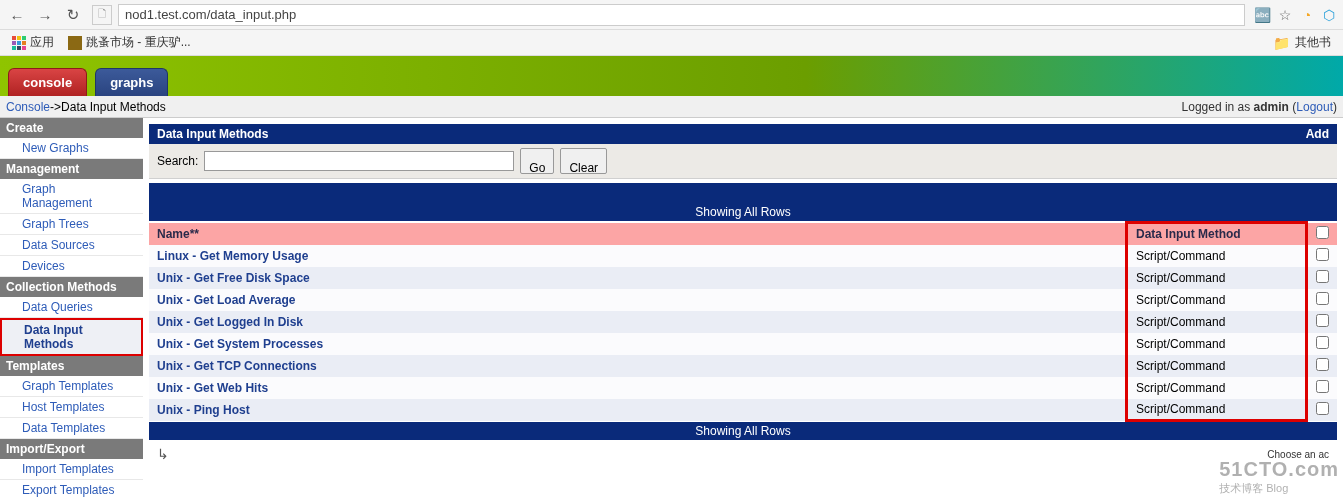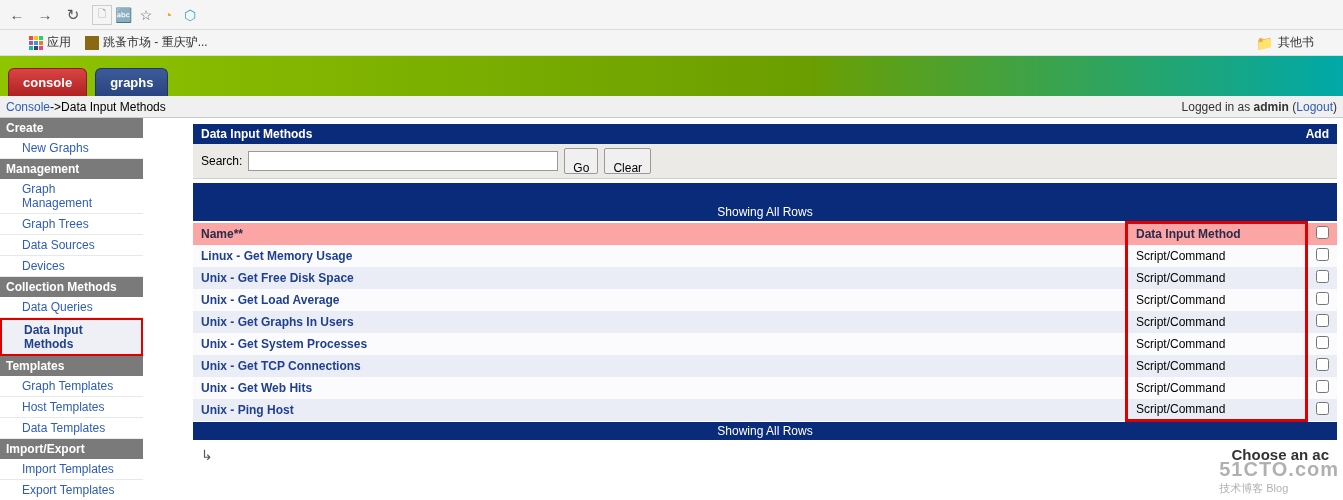--- a/index.html
+++ b/index.html
@@ -4,21 +4,21 @@
 <style>
 * { box-sizing: border-box; margin: 0; padding: 0; }
 body { font-family: Tahoma, Arial, sans-serif; font-size: 12px; width: 1343px; height: 500px; background: #fff; overflow: hidden; }
 
 
 .browser-toolbar { height: 30px; background: #f5f5f5; border-bottom: 1px solid #dcdcdc; display: flex; align-items: center; padding: 0 4px; gap: 2px; }
 .nav-btn { width: 26px; height: 24px; display: flex; align-items: center; justify-content: center; color: #555; font-size: 15px; cursor: pointer; border-radius: 2px; }
 .addr-icon { width: 20px; height: 20px; border: 1px solid #ccc; display: flex; align-items: center; justify-content: center; color: #888; font-size: 10px; margin-left: 4px; }
 .address-bar { flex: 1; height: 22px; border: 1px solid #ccc; background: #fff; padding: 0 6px; display: flex; align-items: center; color: #444; font-size: 13px; margin-left: 4px; margin-right: 6px; }
 .tb-icon { width: 20px; height: 20px; display: flex; align-items: center; justify-content: center; font-size: 14px; color: #666; cursor: pointer; }
-.bookmarks-bar { height: 26px; background: #f5f5f5; border-bottom: 1px solid #dcdcdc; display: flex; align-items: center; padding: 0 25px; gap: 6px; font-size: 12px; color: #333; }
+.bookmarks-bar { height: 26px; background: #f5f5f5; border-bottom: 1px solid #dcdcdc; display: flex; align-items: center; padding: 0 8px; gap: 6px; font-size: 12px; color: #333; }
 .bm-item { display: flex; align-items: center; gap: 4px; padding: 2px 4px; cursor: pointer; }
 .bm-apps-icon { width: 14px; height: 14px; display: grid; grid-template-columns: repeat(3,1fr); grid-template-rows: repeat(3,1fr); gap: 1px; }
 .bm-apps-icon span { background: #e74c3c; }
 .bm-apps-icon span:nth-child(2){background:#f1c40f}.bm-apps-icon span:nth-child(3){background:#2ecc71}
 .bm-apps-icon span:nth-child(4){background:#9b59b6}.bm-apps-icon span:nth-child(5){background:#3498db}
 .bm-apps-icon span:nth-child(6){background:#e67e22}.bm-apps-icon span:nth-child(7){background:#1abc9c}
 .bm-apps-icon span:nth-child(8){background:#34495e}.bm-apps-icon span:nth-child(9){background:#e84393}
 .bm-yellow { width: 14px; height: 14px; background: #8b6914; display:inline-block; }
 .bm-spacer { flex: 1; }
 .folder-icon { color: #f5c542; font-size: 14px; }
@@ -27,21 +27,21 @@
 .app-banner { height: 40px; background: linear-gradient(to right, #8fc400 0%, #6b9e00 60%, #00a9a9 100%); display: flex; align-items: flex-end; }
 .tab { padding: 6px 14px; margin-left: 8px; border-radius: 6px 6px 0 0; color: #fff; font-weight: bold; font-size: 13px; cursor: pointer; }
 .tab.console { background: linear-gradient(#d94444,#b02222); border: 1px solid #8f1a1a; border-bottom: none; }
 .tab.graphs { background: linear-gradient(#3c5a9a,#2a4480); border: 1px solid #1f3766; border-bottom: none; }
 .breadcrumb-bar { height: 22px; background: #f0f0f0; border-bottom: 1px solid #ccc; display: flex; align-items: center; padding: 0 6px; font-size: 12px; }
 .breadcrumb-bar a { color: #2e5cb8; text-decoration: none; }
 .breadcrumb-bar .spacer { flex: 1; }
 .breadcrumb-bar .login-info { color: #333; }
 .breadcrumb-bar .login-info b { font-weight: bold; }
 
-.main { display: flex; gap: 44px; }
+.main { display: flex; }
 .sidebar { width: 143px; }
 .sb-head { background: #7a7a7a; color: #fff; font-weight: bold; padding: 3px 6px; font-size: 12px; }
 .sb-link { display: block; padding: 3px 22px; color: #2e5cb8; text-decoration: none; border-bottom: 1px solid #e8e8e8; font-size: 12px; cursor: pointer; }
 .sb-link.active { border: 2px solid #d00; font-weight: bold; color: #1f3f8f; background: #eef0f5; }
 
 .content { flex: 1; padding: 6px 6px 0 6px; }
 .panel-header { background: #0a2a7a; color: #fff; font-weight: bold; padding: 3px 8px; display: flex; align-items: center; font-size: 12px; }
 .panel-header .spacer { flex: 1; }
 .panel-header a { color: #fff; text-decoration: none; }
 .search-row { background: #eceae6; padding: 4px 8px; display: flex; align-items: center; gap: 6px; border-bottom: 1px solid #d0d0d0; }
@@ -58,34 +58,35 @@
 table.grid tr:nth-child(odd) td { background: #fbfbfd; }
 table.grid td a { color: #1f3f8f; font-weight: bold; text-decoration: none; }
 .col-method { border-left: 3px solid #d00; border-right: 3px solid #d00; }
 th.col-method { border-top: 3px solid #d00; color: #0a2a7a; margin-top: 12px; }
 tr.last-row td.col-method { border-bottom: 3px solid #d00; }
 .chk-cell { width: 24px; text-align: center; }
 
 .footer-row { display: flex; align-items: center; padding: 6px 8px; }
 .return-icon { font-size: 14px; color: #555; }
 .footer-row .spacer { flex: 1; }
-.footer-text { color: #333; font-size: 15px; font-weight: bold; }
+.footer-text { color: #333; font-size: 10px; }
 
 .watermark { position: absolute; right: 4px; bottom: 4px; pointer-events: none; }
 .watermark .wm1 { font-size: 20px; font-weight: bold; color: rgba(80,80,80,0.45); letter-spacing: 1px; font-family: Arial; }
 .watermark .wm2 { font-size: 11px; color: rgba(80,80,80,0.45); }
 </style>
 </head>
 <body>
 
 <div class="browser-toolbar">
   <div class="nav-btn">←</div>
   <div class="nav-btn">→</div>
   <div class="nav-btn">↻</div>
   <div class="addr-icon">🗋</div>
+  <div class="address-bar">nod1.test.com/data_input.php</div>
   <div class="tb-icon">🔤</div>
   <div class="tb-icon">☆</div>
   <div class="tb-icon" style="color:#f5a623">◔</div>
   <div class="tb-icon" style="color:#2aa0da">⬡</div>
 </div>
 
 <div class="bookmarks-bar">
   <div class="bm-item">
     <span class="bm-apps-icon">
         <span></span>
@@ -182,21 +183,21 @@
             <td><a href="#">Unix - Get Free Disk Space</a></td>
             <td class="col-method">Script/Command</td>
             <td class="chk-cell"><input type="checkbox" style=""></td>
           </tr>
           <tr>
             <td><a href="#">Unix - Get Load Average</a></td>
             <td class="col-method">Script/Command</td>
             <td class="chk-cell"><input type="checkbox" style=""></td>
           </tr>
           <tr>
-            <td><a href="#">Unix - Get Graphs In Users</a></td>
+            <td><a href="#">Unix - Get Logged In Disk</a></td>
             <td class="col-method">Script/Command</td>
             <td class="chk-cell"><input type="checkbox" style=""></td>
           </tr>
           <tr>
             <td><a href="#">Unix - Get System Processes</a></td>
             <td class="col-method">Script/Command</td>
             <td class="chk-cell"><input type="checkbox" style=""></td>
           </tr>
           <tr>
             <td><a href="#">Unix - Get TCP Connections</a></td>

